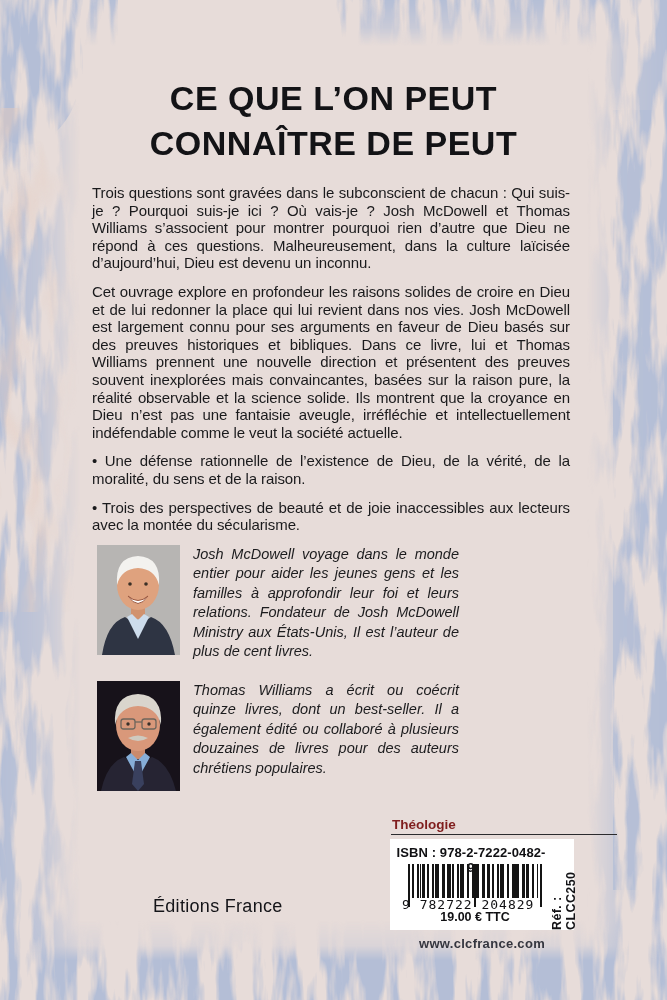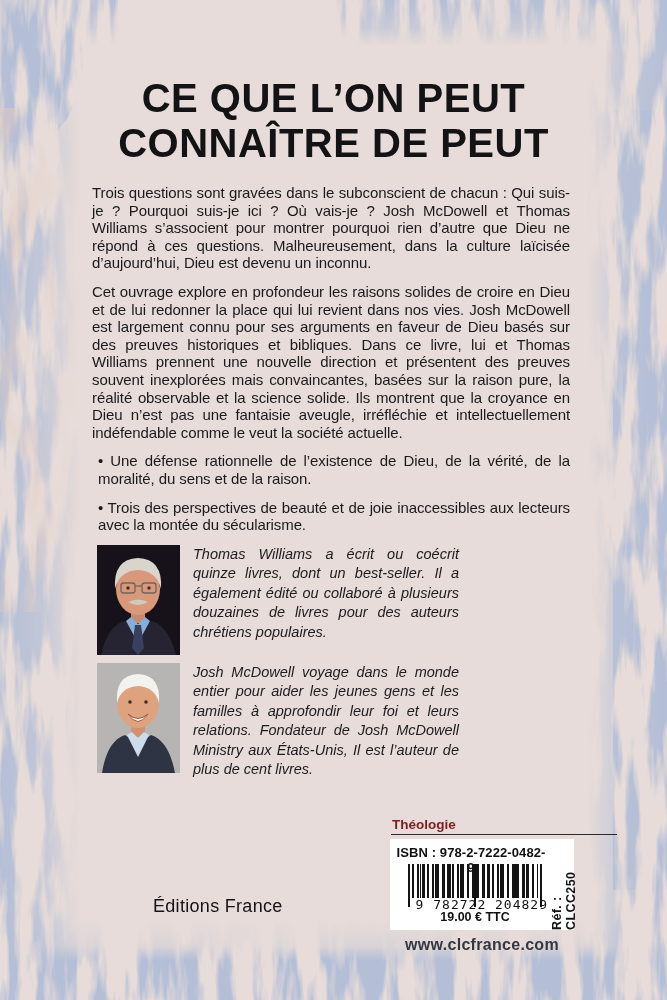--- a/index.html
+++ b/index.html
@@ -8,31 +8,31 @@
     background:#e7dcd9;
     font-family:"Liberation Sans",sans-serif;
     color:#17171a;
   }
   .texture{position:absolute;left:0;top:0;z-index:0;}
   .panel{position:absolute;inset:0;z-index:1;}
 
   
   .title{
     position:absolute;top:76px;left:0;width:100%;
-    text-align:center;font-weight:bold;font-size:40px;line-height:45px;
+    text-align:center;font-weight:bold;font-size:34px;line-height:45px;
     letter-spacing:.5px;color:#131316;
   }
 
   
   .text-col{
     position:absolute;left:92px;top:184px;width:478px;
     font-size:15px;line-height:17.6px;letter-spacing:-.1px;color:#1a1a1c;
   }
   .text-col p{margin:0 0 11px;text-align:justify;}
-  .text-col p.bullet{margin-top:3px;margin-left:6px;}
+  .text-col p.bullet{margin-top:3px;}
 
   
   .bios{margin-top:6px;}
   .bio-row{display:flex;gap:13px;align-items:flex-start;margin:0 0 8px 5px;}
   .photo{width:83px;height:110px;flex:0 0 83px;overflow:hidden;}
   .photo svg{display:block;width:83px;height:110px;}
   .bio-text{
     font-style:italic;font-size:14.5px;line-height:19.5px;
     width:266px;margin:2px 0 0;text-align:left;color:#1c1c1e;letter-spacing:0;
   }
@@ -65,37 +65,37 @@
   .bars{
     position:absolute;left:10px;top:0;width:126px;height:34px;
     background-image:
       repeating-linear-gradient(90deg,#141414 0 2px,rgba(0,0,0,0) 2px 5px),
       repeating-linear-gradient(90deg,#141414 0 1px,rgba(0,0,0,0) 1px 8px),
       repeating-linear-gradient(90deg,rgba(0,0,0,0) 0 10px,#141414 10px 13px);
   }
   .guard{position:absolute;top:0;width:2px;height:43px;background:#141414;}
   .guard-left{left:6px}.guard-mid{left:72px}.guard-right{left:138px}
   .digits{
-    position:absolute;left:0;top:33px;width:146px;text-align:right;
+    position:absolute;left:0;top:33px;width:146px;text-align:left;
     font-family:"DejaVu Sans Mono",monospace;font-size:13px;letter-spacing:1px;
     color:#101013;background:transparent;
   }
   .price{
     position:absolute;left:12px;top:71px;width:146px;text-align:center;
     font-size:12.5px;font-weight:700;color:#101013;
   }
   .ref{
     position:absolute;right:1px;top:0;height:91px;width:19px;
     display:flex;align-items:center;justify-content:center;
     writing-mode:vertical-rl;transform:rotate(180deg);
     font-size:12.5px;font-weight:700;letter-spacing:.4px;color:#131316;
   }
   .website{
     position:absolute;left:390px;top:936px;width:184px;text-align:center;
-    font-size:16px;font-weight:700;letter-spacing:.3px;color:#35363f;
+    font-size:13px;font-weight:700;letter-spacing:.3px;color:#35363f;
   }
 </style>
 </head>
 <body>
 
 <svg class="texture" width="667" height="1000" viewBox="0 0 667 1000" aria-hidden="true">
   <defs>
     <filter id="fEngrave" x="-5%" y="-5%" width="110%" height="110%">
       <feTurbulence type="fractalNoise" baseFrequency="0.055 0.009" numOctaves="4" seed="8"></feTurbulence>
       <feColorMatrix type="matrix" values="0 0 0 0 0.455
@@ -155,20 +155,37 @@
     <div>CONNAÎTRE DE PEUT</div>
   </div>
 
   <div class="text-col">
     <p>Trois questions sont gravées dans le subconscient de chacun : Qui suis-je ? Pourquoi suis-je ici ? Où vais-je ? Josh McDowell et Thomas Williams s’associent pour montrer pourquoi rien d’autre que Dieu ne répond à ces questions. Malheureusement, dans la culture laïcisée d’aujourd’hui, Dieu est devenu un inconnu.</p>
     <p>Cet ouvrage explore en profondeur les raisons solides de croire en Dieu et de lui redonner la place qui lui revient dans nos vies. Josh McDowell est largement connu pour ses arguments en faveur de Dieu basés sur des preuves historiques et bibliques. Dans ce livre, lui et Thomas Williams prennent une nouvelle direction et présentent des preuves souvent inexplorées mais convaincantes, basées sur la raison pure, la réalité observable et la science solide. Ils montrent que la croyance en Dieu n’est pas une fantaisie aveugle, irréfléchie et intellectuellement indéfendable comme le veut la société actuelle.</p>
     <p class="bullet">• Une défense rationnelle de l’existence de Dieu, de la vérité, de la moralité, du sens et de la raison.</p>
     <p class="bullet">• Trois des perspectives de beauté et de joie inaccessibles aux lecteurs avec la montée du sécularisme.</p>
 
     <div class="bios">
+
+      <div class="bio-row">
+        <div class="photo">
+          <svg viewBox="0 0 83 110">
+            <rect width="83" height="110" fill="#b7b5b3"></rect>
+            <rect x="34" y="56" width="14" height="18" fill="#d1926f"></rect>
+            <ellipse cx="41" cy="40" rx="21" ry="25" fill="#dfa27e"></ellipse>
+            <path d="M20 40 Q18 12 41 11 Q64 12 62 40 Q58 24 41 23 Q24 24 20 40 Z" fill="#f3f2ef"></path>
+            <circle cx="33" cy="39" r="1.8" fill="#3a3026"></circle>
+            <circle cx="49" cy="39" r="1.8" fill="#3a3026"></circle>
+            <path d="M31 51 Q41 60 51 51 Q41 66 31 51 Z" fill="#fff" stroke="#9c5a42" stroke-width="1"></path>
+            <path d="M5 110 Q10 78 28 72 L41 81 L54 72 Q72 78 78 110 Z" fill="#2e3443"></path>
+            <path d="M30 72 L41 94 L52 72 L47 69 L41 75 L35 69 Z" fill="#cddcec"></path>
+          </svg>
+        </div>
+        <p class="bio-text">Josh McDowell voyage dans le monde entier pour aider les jeunes gens et les familles à approfondir leur foi et leurs relations. Fondateur de Josh McDowell Ministry aux États-Unis, Il est l’auteur de plus de cent livres.</p>
+      </div>
 
       <div class="bio-row">
         <div class="photo">
           <svg viewBox="0 0 83 110">
             <rect width="83" height="110" fill="#17121a"></rect>
             <rect x="34" y="60" width="14" height="18" fill="#c98a6c"></rect>
             <ellipse cx="41" cy="44" rx="22" ry="26" fill="#d9987a"></ellipse>
             <path d="M18 44 Q16 14 41 13 Q66 14 64 44 Q60 26 41 25 Q22 26 18 44 Z" fill="#d9d5cd"></path>
             <rect x="24" y="38" width="14" height="10" rx="2.5" fill="none" stroke="#6e665c" stroke-width="1.3"></rect>
             <rect x="45" y="38" width="14" height="10" rx="2.5" fill="none" stroke="#6e665c" stroke-width="1.3"></rect>
@@ -177,37 +194,20 @@
             <circle cx="52" cy="43" r="1.7" fill="#39302a"></circle>
             <path d="M31 57 Q41 52 51 57 Q41 63 31 57 Z" fill="#cfcabf"></path>
             <path d="M4 110 Q10 82 27 76 L41 85 L55 76 Q72 82 79 110 Z" fill="#262433"></path>
             <path d="M29 76 L41 98 L53 76 L48 72 L41 79 L34 72 Z" fill="#86aed8"></path>
             <path d="M38 80 L44 80 L47 103 L41 110 L35 103 Z" fill="#39405e"></path>
           </svg>
         </div>
         <p class="bio-text">Thomas Williams a écrit ou coécrit quinze livres, dont un best-seller. Il a également édité ou collaboré à plusieurs douzaines de livres pour des auteurs chrétiens populaires.</p>
       </div>
 
-      <div class="bio-row">
-        <div class="photo">
-          <svg viewBox="0 0 83 110">
-            <rect width="83" height="110" fill="#b7b5b3"></rect>
-            <rect x="34" y="56" width="14" height="18" fill="#d1926f"></rect>
-            <ellipse cx="41" cy="40" rx="21" ry="25" fill="#dfa27e"></ellipse>
-            <path d="M20 40 Q18 12 41 11 Q64 12 62 40 Q58 24 41 23 Q24 24 20 40 Z" fill="#f3f2ef"></path>
-            <circle cx="33" cy="39" r="1.8" fill="#3a3026"></circle>
-            <circle cx="49" cy="39" r="1.8" fill="#3a3026"></circle>
-            <path d="M31 51 Q41 60 51 51 Q41 66 31 51 Z" fill="#fff" stroke="#9c5a42" stroke-width="1"></path>
-            <path d="M5 110 Q10 78 28 72 L41 81 L54 72 Q72 78 78 110 Z" fill="#2e3443"></path>
-            <path d="M30 72 L41 94 L52 72 L47 69 L41 75 L35 69 Z" fill="#cddcec"></path>
-          </svg>
-        </div>
-        <p class="bio-text">Josh McDowell voyage dans le monde entier pour aider les jeunes gens et les familles à approfondir leur foi et leurs relations. Fondateur de Josh McDowell Ministry aux États-Unis, Il est l’auteur de plus de cent livres.</p>
-      </div>
-
     </div>
   </div>
 
   <div class="editions">Éditions France</div>
 
   <div class="category">Théologie</div>
   <div class="cat-rule"></div>
 
   <div class="isbn-box">
     <div class="isbn-label">ISBN : 978-2-7222-0482-9</div>

